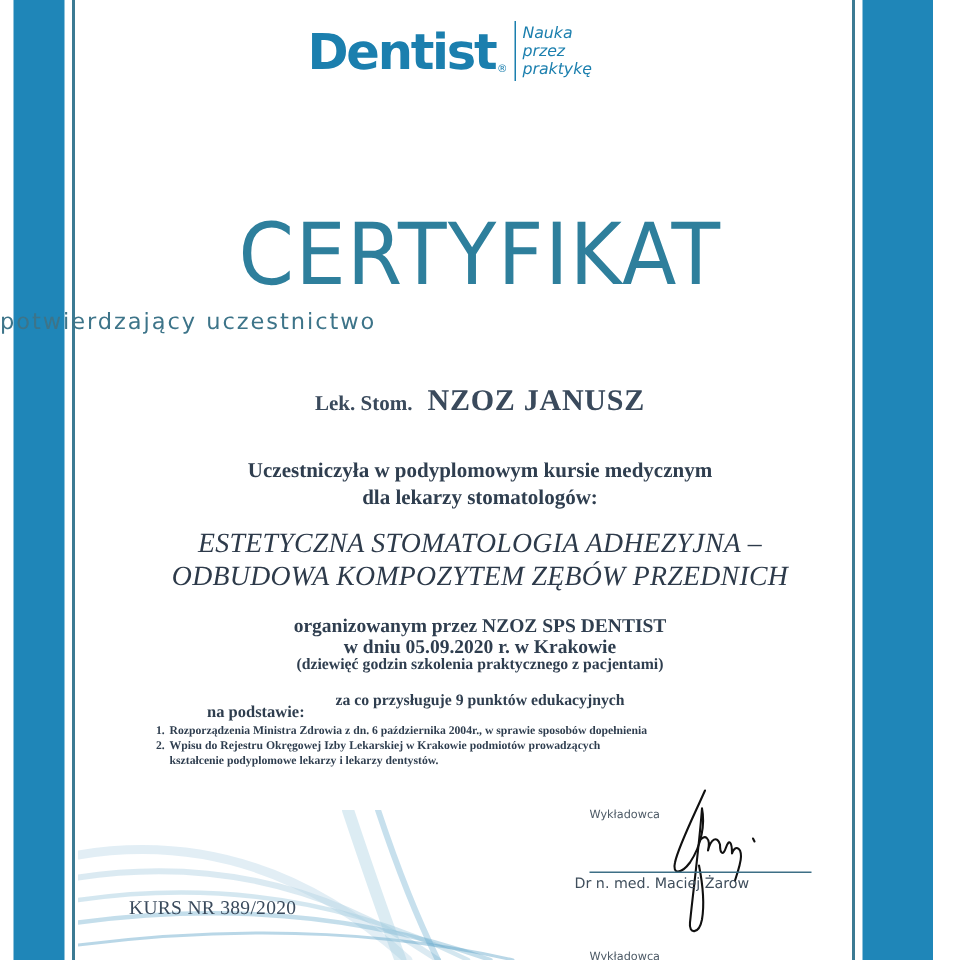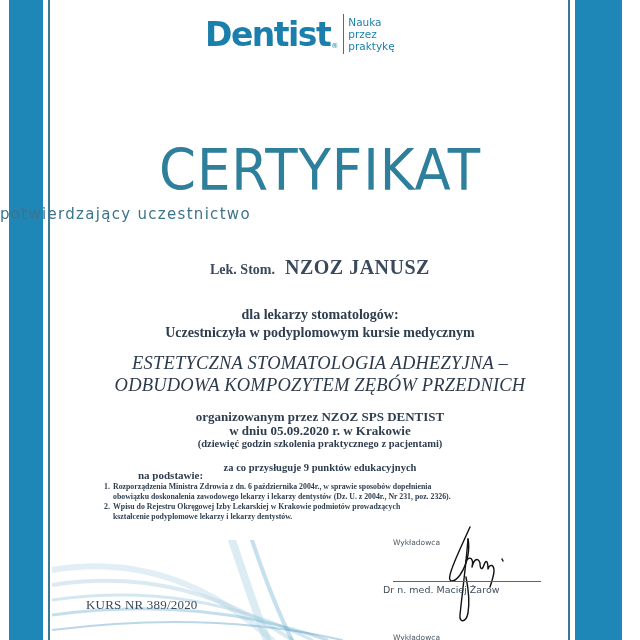--- a/index.html
+++ b/index.html
@@ -17,21 +17,21 @@
   .swoosh svg { width: 100%; height: 100%; }
 
   .logo { position: absolute; left: 205px; top: 12px; height: 44px; display: flex; align-items: center; }
   .logo-word {
     font-family: "DejaVu Sans", sans-serif; font-weight: bold; font-size: 33px; color: #1b7fae;
     letter-spacing: -1.5px; line-height: 1;
   }
   .logo-reg { font-family: "DejaVu Sans", sans-serif; font-size: 7px; color: #1b7fae; align-self: flex-end; margin: 0 3px 6px 1px; }
   .logo-divider { width: 1px; height: 40px; background: #1b7fae; margin: 0 4px 0 2px; }
   .logo-tag {
-    font-family: "DejaVu Sans", sans-serif; font-size: 10.5px; line-height: 12px; color: #1b7fae; font-weight: 500;
+    font-family: "DejaVu Sans", sans-serif; font-size: 10.5px; line-height: 12px; color: #1b7fae; font-weight: 500; font-style: italic;
   }
   .logo-tag div { white-space: nowrap; }
 
   .title {
     position: absolute; left: 0; width: 640px; top: 138px; text-align: center;
     font-family: "DejaVu Sans", sans-serif; font-weight: normal; font-size: 57px; color: #2e7f9c;
     letter-spacing: 1px; line-height: 64px; transform: scaleX(0.93);
   }
   .subtitle {
     position: absolute; left: 0; width: 640px; top: 205px; text-align: left;
@@ -101,43 +101,42 @@
 
 <div class="title">CERTYFIKAT</div>
 <div class="subtitle">potwierdzający uczestnictwo</div>
 
 <div class="name-line">
   <span class="prefix">Lek. Stom.</span>
   <span class="name">NZOZ JANUSZ</span>
 </div>
 
 <div class="intro">
+  <div>Uczestniczyła w podyplomowym kursie medycznym</div>
   <div>dla lekarzy stomatologów:</div>
-  <div>Uczestniczyła w podyplomowym kursie medycznym</div>
 </div>
 
 <div class="course">
   <div>ESTETYCZNA STOMATOLOGIA ADHEZYJNA –</div>
   <div>ODBUDOWA KOMPOZYTEM ZĘBÓW PRZEDNICH</div>
 </div>
 
 <div class="org">
   <div class="l1">organizowanym przez NZOZ SPS DENTIST</div>
   <div class="l2">w dniu 05.09.2020 r. w Krakowie</div>
   <div class="l3">(dziewięć godzin szkolenia praktycznego z pacjentami)</div>
   <div class="l4">za co przysługuje 9 punktów edukacyjnych</div>
 </div>
 
 <div class="basis-head">na podstawie:</div>
 <div class="basis">
   <div class="item">
     <span class="num">1.</span>
     <span class="txt">Rozporządzenia Ministra Zdrowia z dn. 6 października 2004r., w sprawie sposobów  dopełnienia</span>
   </div>
-  <div class="cont">obowiązku doskonalenia zawodowego lekarzy i lekarzy dentystów  (Dz. U. z 2004r., Nr 231, poz. 2326).</div>
   <div class="item">
     <span class="num">2.</span>
     <span class="txt">Wpisu do Rejestru Okręgowej Izby Lekarskiej w Krakowie podmiotów prowadzących</span>
   </div>
   <div class="cont">kształcenie podyplomowe lekarzy i lekarzy dentystów.</div>
 </div>
 
 <div class="kurs">KURS NR 389/2020</div>
 
 <div class="lecturer-label">Wykładowca</div>

